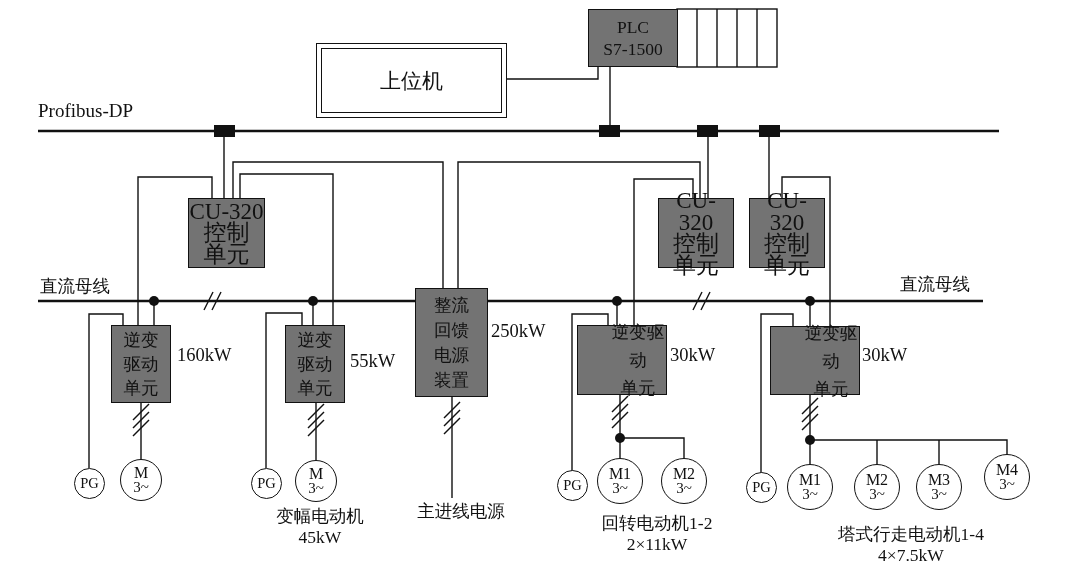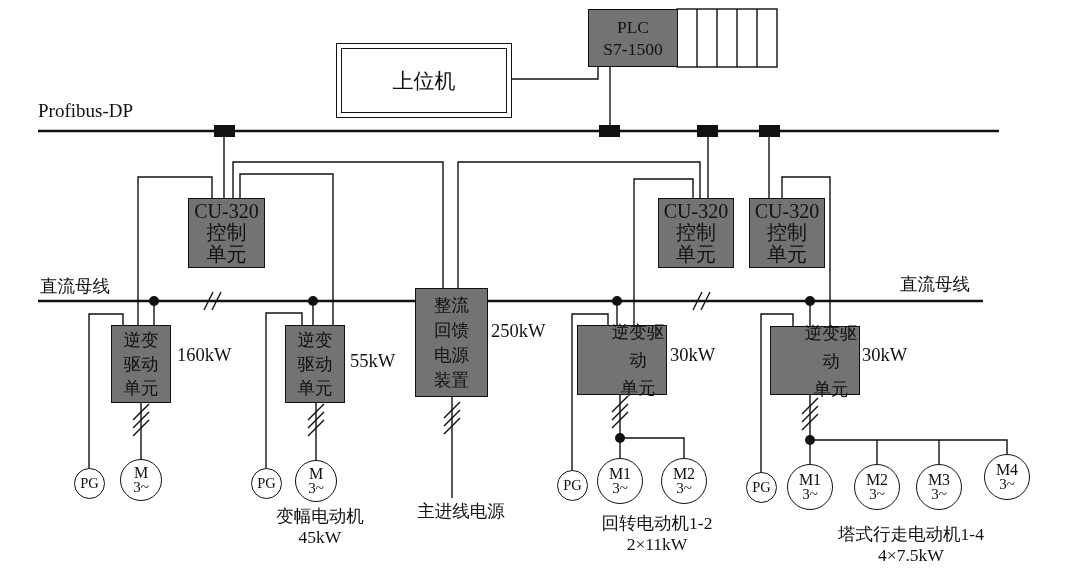--- a/index.html
+++ b/index.html
@@ -16,21 +16,21 @@
   .dbl-outer{position:absolute;box-sizing:border-box;border:1.6px solid #111;background:#fff;padding:4px;}
   .dbl-inner{box-sizing:border-box;border:1.4px solid #111;width:100%;height:100%;
     display:flex;align-items:center;justify-content:center;}
   .circle{
     position:absolute;box-sizing:border-box;border:1.5px solid #111;border-radius:50%;background:#fff;
     display:flex;flex-direction:column;align-items:center;justify-content:center;text-align:center;
   }
   .lbl{position:absolute;white-space:pre-line;}
   .caption{position:absolute;text-align:center;white-space:pre-line;font-size:17.5px;line-height:21px;}
   .power{position:absolute;font-size:18.5px;}
-  .cu{font-size:20px;line-height:21.5px;}
+  .cu{font-size:23px;line-height:21.5px;}
   .drv2{font-size:17.5px;line-height:28px;padding-left:32px;}
   .motor-name{font-size:16px;line-height:15px;}
   .motor-ph{font-size:15px;line-height:15px;}
 </style>
 </head>
 <body>
 
 <div id="stage">
 
   <svg id="wires" viewBox="0 0 1080 575" fill="none" stroke="#111" stroke-width="1.4">
@@ -153,21 +153,21 @@
       <circle cx="810" cy="301" r="5"></circle>
       <circle cx="620" cy="438" r="5"></circle>
       <circle cx="810" cy="440" r="5"></circle>
     </g>
   </svg>
 
   <div class="lbl" style="left:38px;top:100px;font-size:19px;">Profibus-DP</div>
   <div class="lbl" style="left:40px;top:274px;font-size:17.5px;">直流母线</div>
   <div class="lbl" style="left:900px;top:272px;font-size:17.5px;">直流母线</div>
 
-  <div class="dbl-outer" style="left:336px;top:43px;width:176px;height:75px;">
+  <div class="dbl-outer" style="left:316px;top:43px;width:191px;height:75px;">
     <div class="dbl-inner" style="font-size:21px;">上位机</div>
   </div>
 
   <div class="box" style="left:588px;top:9px;width:90px;height:58px;font-size:17.5px;line-height:22px;">PLC
 S7-1500</div>
 
   <div class="box cu" style="left:188px;top:198px;width:77px;height:70px;">CU-320
 控制
 单元</div>
   <div class="box cu" style="left:658px;top:198px;width:76px;height:70px;">CU-320

